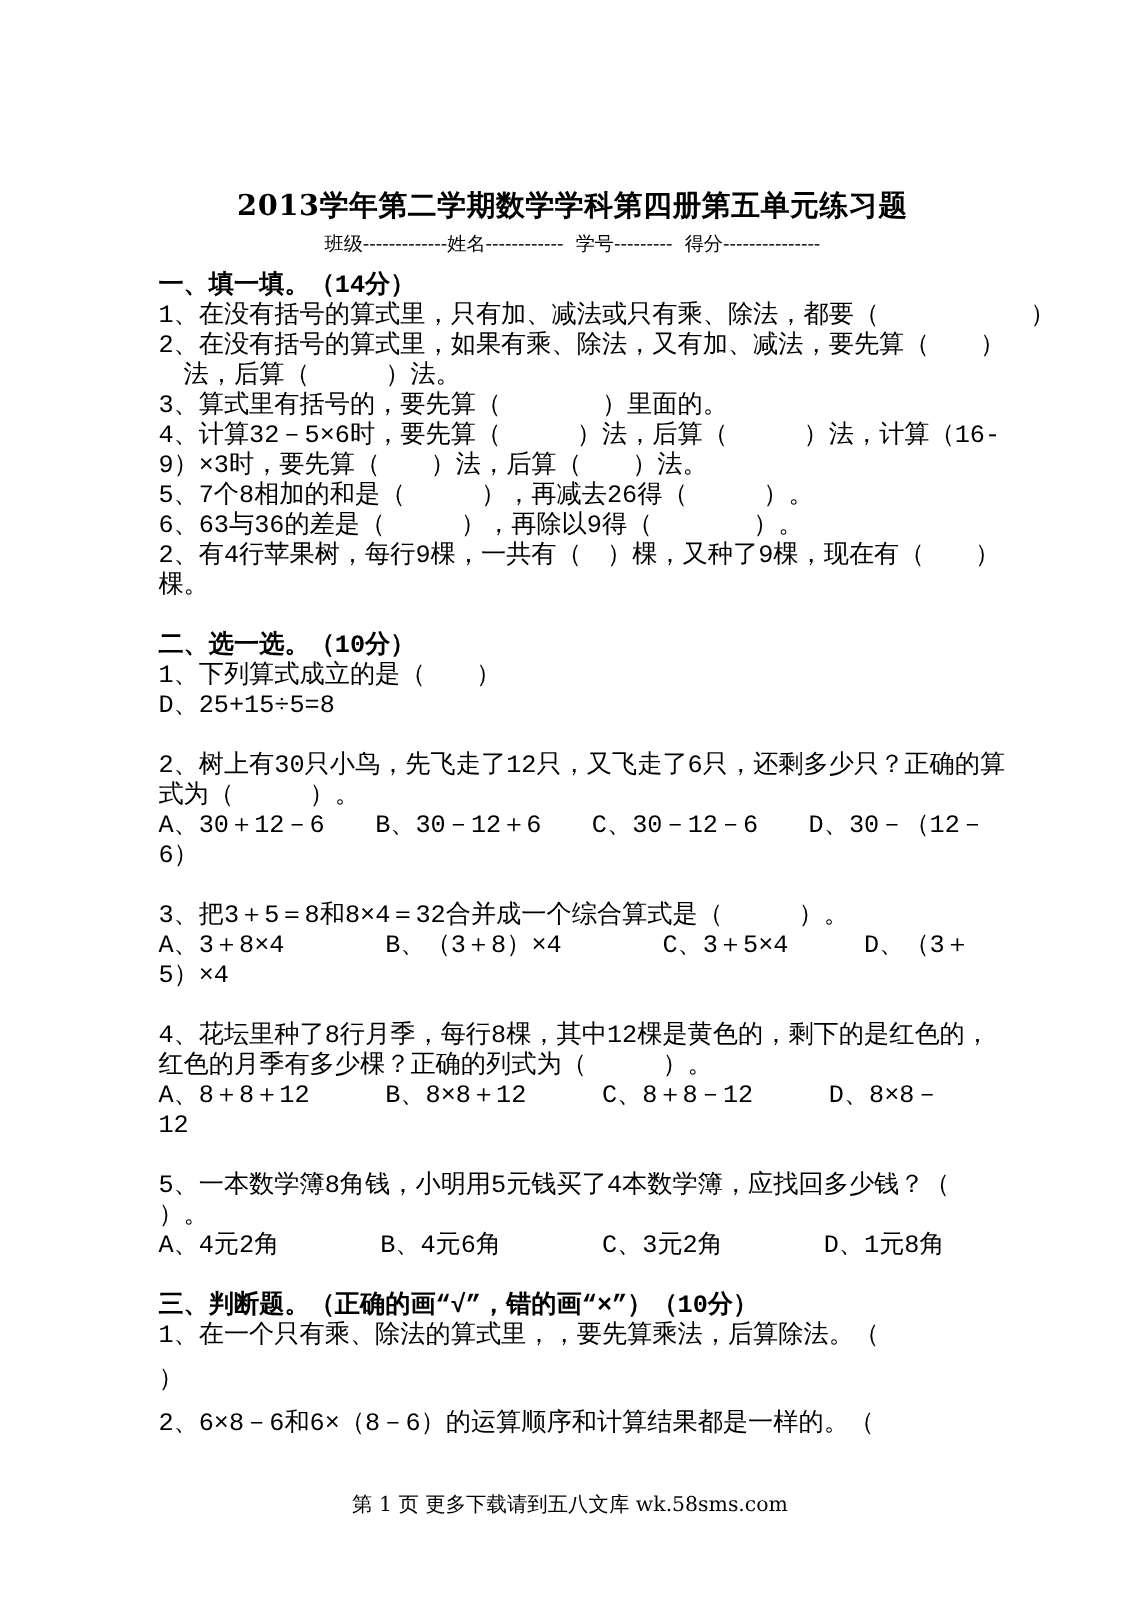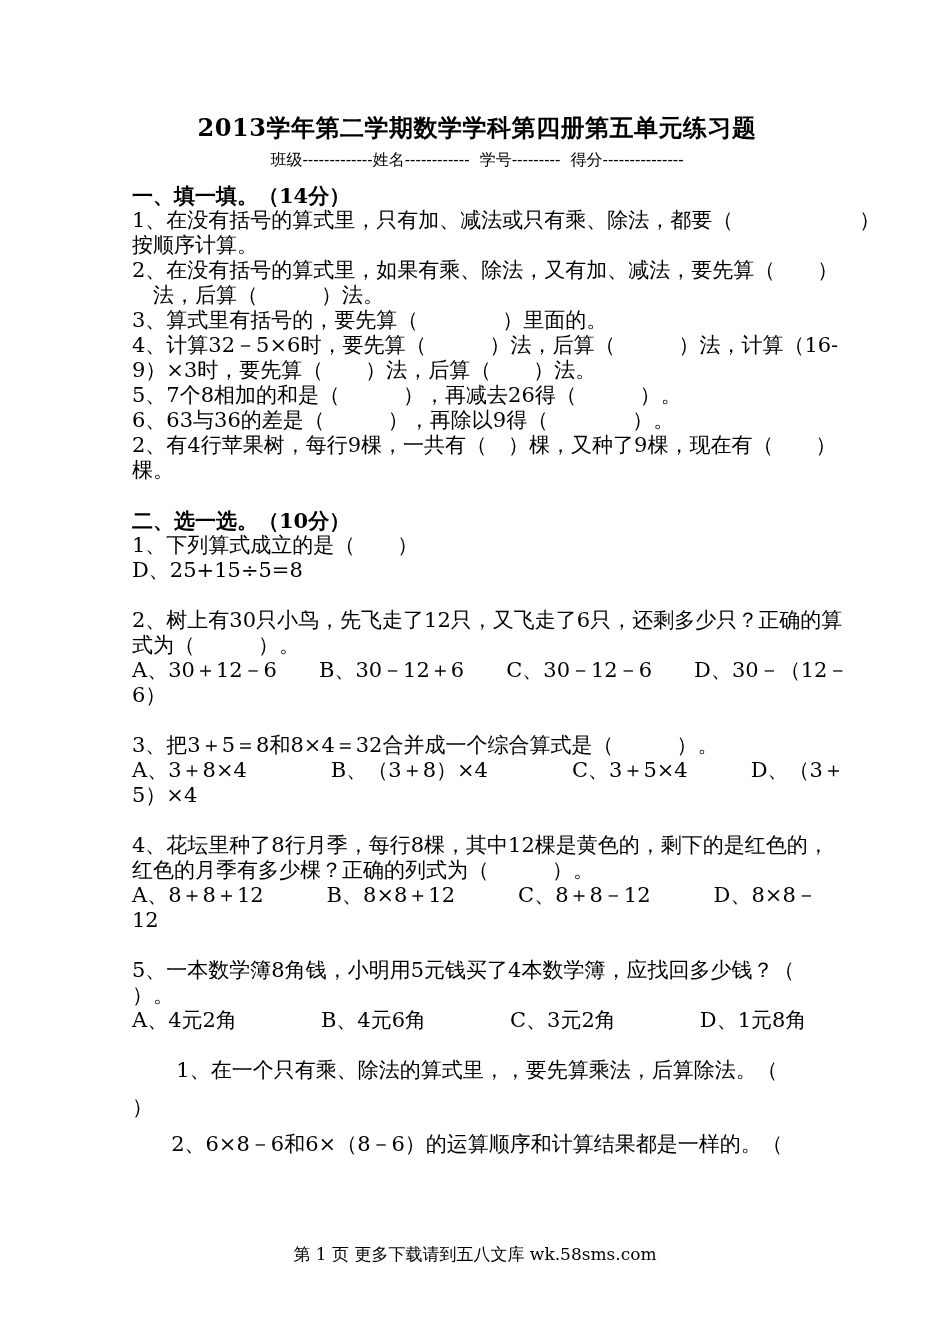--- a/index.html
+++ b/index.html
@@ -21,42 +21,44 @@
     top: 112px;
     width: 690px;
   }
   .title {
     font-size: 24px;
     font-weight: 700;
     line-height: 32px;
     text-align: center;
     white-space: pre;
     letter-spacing: 0.5px;
+    margin-top: 43px;
   }
   .info {
     font-size: 16px;
     line-height: 27px;
     text-align: center;
     white-space: pre;
     margin-top: 2px;
   }
   .lines {
     margin-top: 10px;
     font-size: 21px;
+    font-family: Liberation Mono, monospace;
   }
   .line {
     line-height: 25px;
     white-space: pre;
   }
   .line.bold {
     font-weight: 700;
   }
   .line.split {
     display: flex;
-    justify-content: center;
+    justify-content: flex-start;
   }
   .gap    { height: 25px; }
   .gap-sm { height: 12px; }
   .footer {
     position: absolute;
     top: 1243px;
     left: 0;
     width: 950px;
     text-align: center;
     font-size: 17px;
@@ -66,21 +68,20 @@
 </style>
 </head>
 <body>
 
 <div class="page">
   <div class="title">2013学年第二学期数学学科第四册第五单元练习题</div>
   <div class="info">班级-------------姓名------------  学号---------  得分---------------</div>
   <div class="lines">
       <div class="line bold">一、填一填。（14分）</div>
       <div class="line">1、在没有括号的算式里，只有加、减法或只有乘、除法，都要（　　　　　　）</div>
-      <div class="line">按顺序计算。</div>
       <div class="line">2、在没有括号的算式里，如果有乘、除法，又有加、减法，要先算（　　）</div>
       <div class="line">　法，后算（　　　）法。</div>
       <div class="line">3、算式里有括号的，要先算（　　　　）里面的。</div>
       <div class="line">4、计算32－5×6时，要先算（　　　）法，后算（　　　）法，计算（16-</div>
       <div class="line">9）×3时，要先算（　　）法，后算（　　）法。</div>
       <div class="line">5、7个8相加的和是（　　　），再减去26得（　　　）。</div>
       <div class="line">6、63与36的差是（　　　），再除以9得（　　　　）。</div>
       <div class="line">2、有4行苹果树，每行9棵，一共有（　）棵，又种了9棵，现在有（　　）</div>
       <div class="line">棵。</div>
       <div class="gap"></div>
@@ -99,20 +100,21 @@
       <div class="gap"></div>
       <div class="line">4、花坛里种了8行月季，每行8棵，其中12棵是黄色的，剩下的是红色的，</div>
       <div class="line">红色的月季有多少棵？正确的列式为（　　　）。</div>
       <div class="line">A、8＋8＋12　　　B、8×8＋12　　　C、8＋8－12　　　D、8×8－</div>
       <div class="line">12</div>
       <div class="gap"></div>
       <div class="line">5、一本数学簿8角钱，小明用5元钱买了4本数学簿，应找回多少钱？（</div>
       <div class="line">）。</div>
       <div class="line">A、4元2角　　　　B、4元6角　　　　C、3元2角　　　　D、1元8角</div>
       <div class="gap"></div>
+      <div class="line bold">三、判断题。（正确的画“√”，错的画“×”）（10分）</div>
       <div class="line split"><span>1、在一个只有乘、除法的算式里，，要先算乘法，后算除法。</span><span>（</span></div>
       <div class="gap-sm"></div>
       <div class="line">）</div>
       <div class="gap-sm"></div>
       <div class="line split"><span>2、6×8－6和6×（8－6）的运算顺序和计算结果都是一样的。</span><span>（</span></div>
     </div>
 </div>
 
 <div class="footer">第 1 页 更多下载请到五八文库 wk.58sms.com</div>
 

